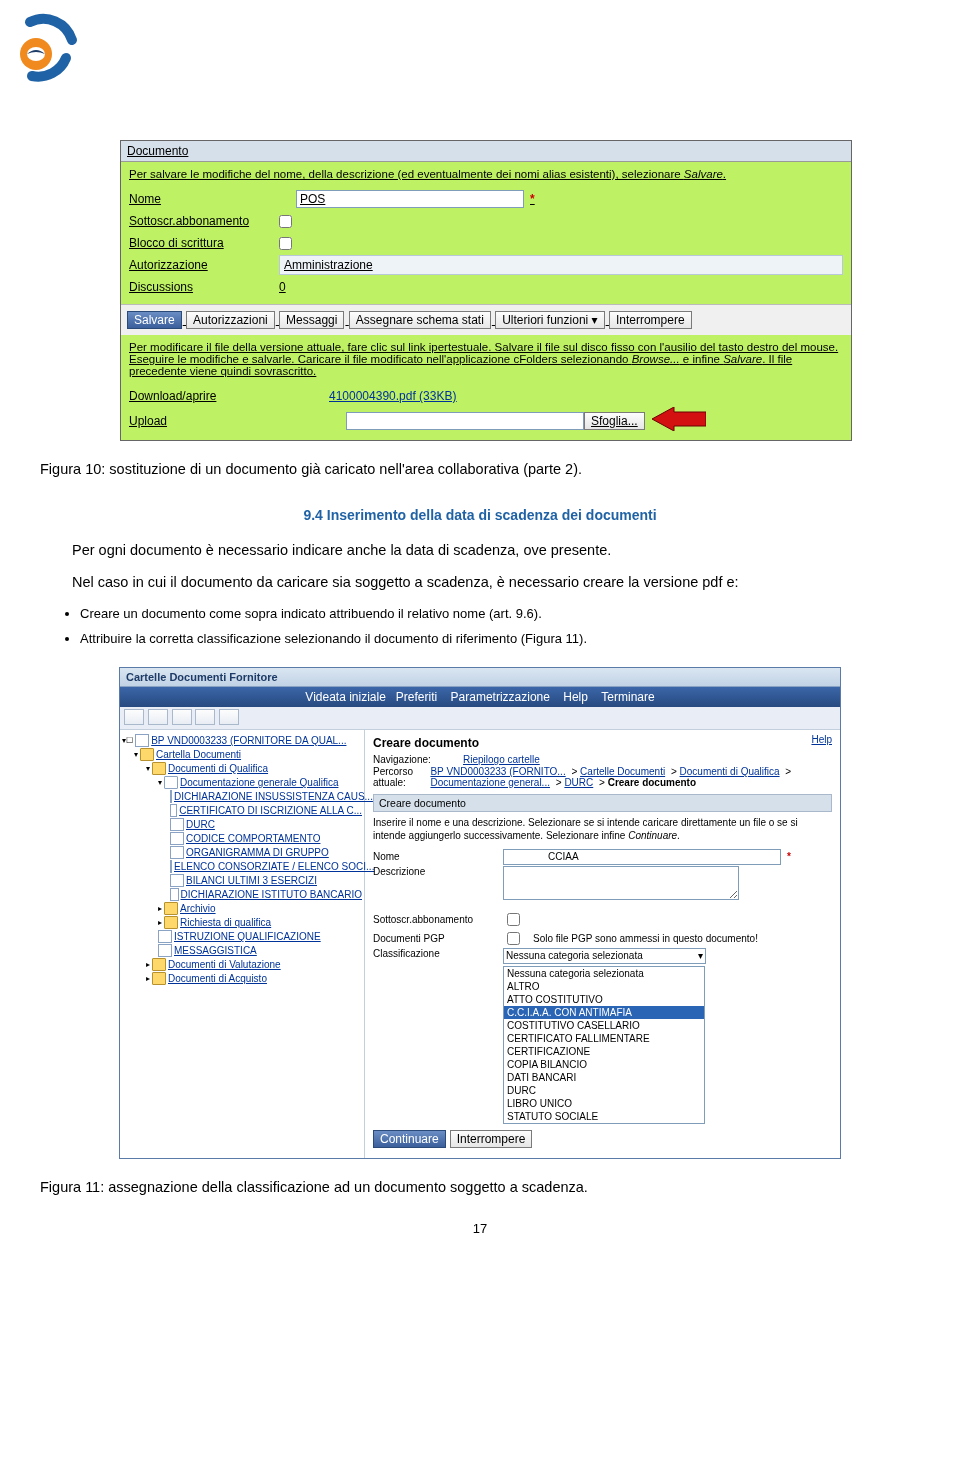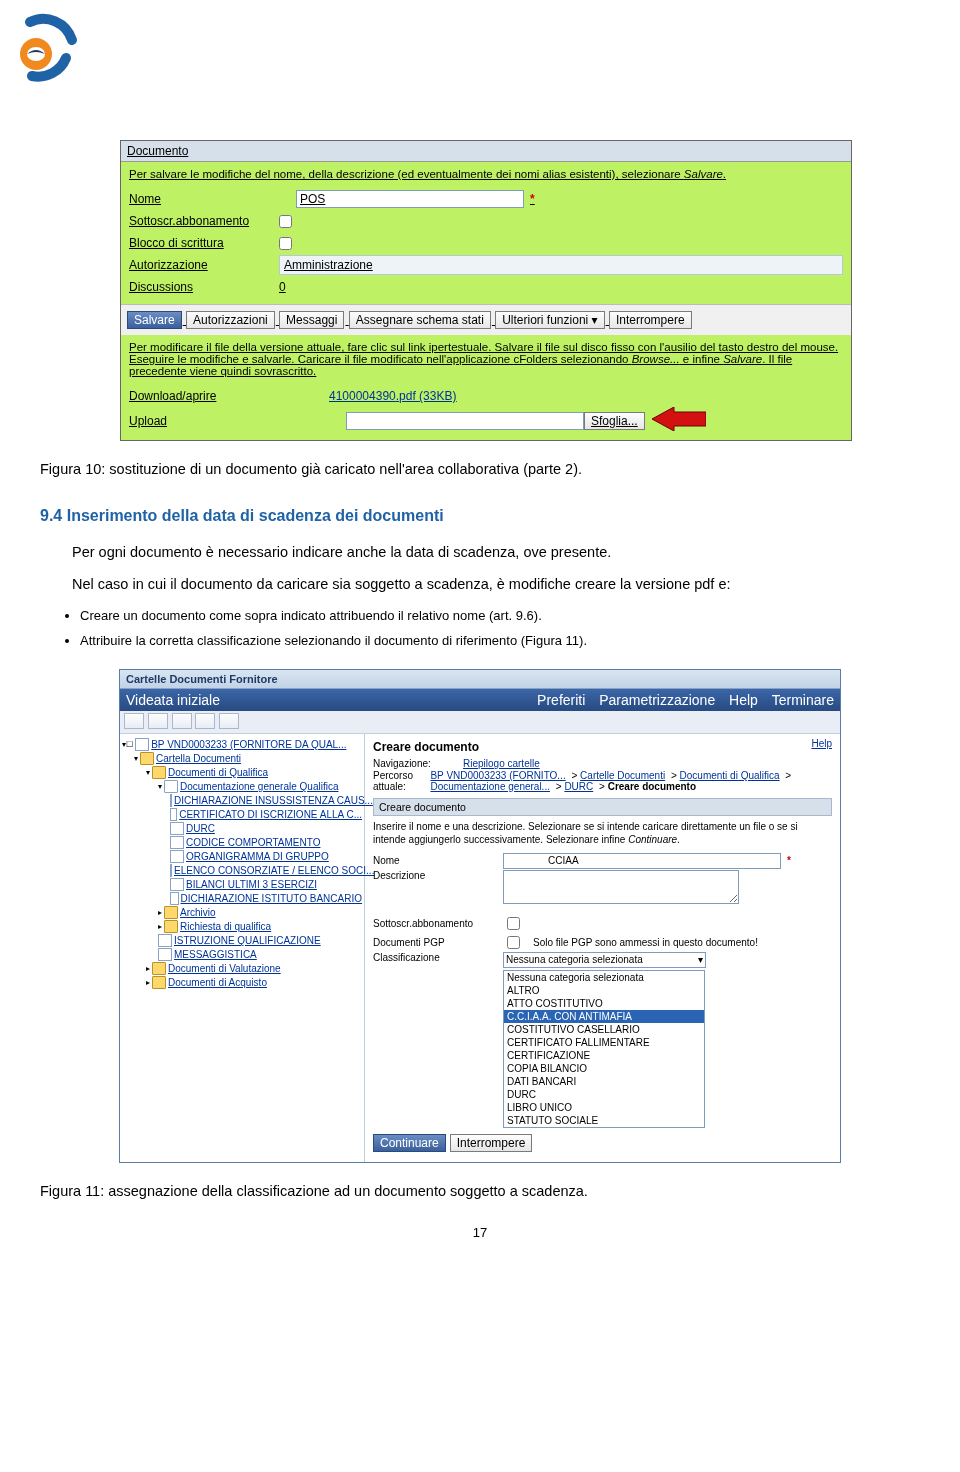--- a/index.html
+++ b/index.html
@@ -88,23 +88,24 @@
 
   .caption {
     font-family: "Century Gothic", Arial, sans-serif;
     font-size: 14.5px;
     margin: 14px 0 26px 0;
     text-align: left;
   }
   .h2 {
     font-family: "Century Gothic", Arial, sans-serif;
     color: #1f62a5;
-    font-size: 16px;
+    font-size: 14px;
     font-weight: bold;
     margin: 30px 0 16px 0;
+    text-align: center;
   }
   .body-txt {
     font-size: 14.5px;
     line-height: 1.55;
     text-align: justify;
     margin: 0 0 10px 0;
   }
   .body-txt.indent { text-indent: 32px; }
   ul.bullets { margin: 6px 0 18px 40px; padding: 0; }
   ul.bullets li { margin: 6px 0; font-size: 13px; line-height: 1.5; text-align: justify; }
@@ -122,23 +123,23 @@
     background: linear-gradient(#d9e5f1,#c2d3e6);
     border-bottom: 1px solid #8aa3c4;
     padding: 3px 6px;
     font-weight: bold;
     color: #1d3b66;
     font-size: 11px;
   }
   .e2-navbar {
     background: linear-gradient(#3b66a8,#274a80);
     color: #fff;
-    font-size: 14px;
+    font-size: 12px;
     padding: 3px 6px;
-    display: flex; justify-content: space-between;
+    display: flex; justify-content: center;
   }
   .e2-navbar .right span { margin-left: 10px; }
   .e2-toolbar {
     background: #e9eef6;
     border-bottom: 1px solid #c3cfdd;
     padding: 2px 4px; font-size: 10px;
   }
   .e2-toolbar span {
     display: inline-block; border: 1px solid #aab8cc;
     background: linear-gradient(#fdfdfd,#e8edf4);
@@ -269,21 +270,21 @@
         </span>
       </div>
     </div>
   </div>
 
   <p class="caption">Figura 10: sostituzione di un documento già caricato nell'area collaborativa (parte 2).</p>
 
   <div class="h2">9.4    Inserimento della data di scadenza dei documenti</div>
 
   <p class="body-txt indent">Per ogni documento è necessario indicare anche la data di scadenza, ove presente.</p>
-  <p class="body-txt indent">Nel caso in cui il documento da caricare sia soggetto a scadenza, è modifiche creare la versione pdf e:</p>
+  <p class="body-txt indent">Nel caso in cui il documento da caricare sia soggetto a scadenza, è necessario creare la versione pdf e:</p>
   <ul class="bullets">
     <li>Creare un documento come sopra indicato attribuendo il relativo nome (art. 9.6).</li>
     <li>Attribuire la corretta classificazione selezionando il documento di riferimento (Figura 11).</li>
   </ul>
 
   <div class="embed2">
     <div class="e2-titlebar">Cartelle Documenti Fornitore</div>
     <div class="e2-navbar">
       <span>Videata iniziale</span>
       <span class="right">

